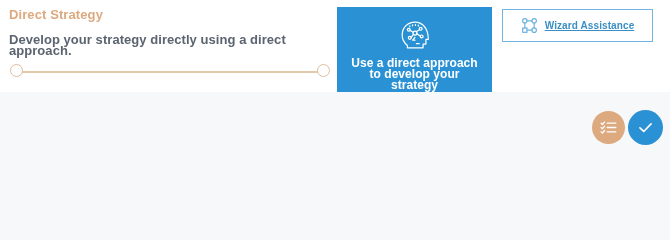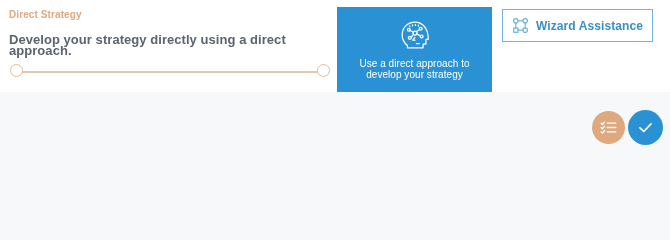--- a/index.html
+++ b/index.html
@@ -27,21 +27,21 @@
   }
 
   
   .left-block {
     position: absolute;
     left: 9px;
     top: 8px;
     width: 320px;
   }
   .page-title {
-    font-size: 10px;
+    font-size: 13px;
     font-weight: bold;
     color: #dda97f;
     letter-spacing: .1px;
     line-height: 14px;
     margin: 0;
   }
   .page-subtitle {
     font-size: 13px;
     font-weight: bold;
     color: #5b6470;
@@ -97,22 +97,22 @@
   }
   .option-card-icon {
     margin-top: 9px;
     width: 38px;
     height: 38px;
     display: block;
   }
   .option-card-label {
     margin-top: 4px;
     color: #ffffff;
-    font-size: 10px;
-    font-weight: normal;
+    font-size: 12px;
+    font-weight: bold;
     line-height: 11px;
     text-align: center;
     width: 132px;
     letter-spacing: .05px;
   }
 
   
   .wizard-button {
     position: absolute;
     left: 502px;
@@ -127,24 +127,25 @@
     justify-content: center;
     cursor: pointer;
   }
   .wizard-icon {
     width: 17px;
     height: 17px;
     display: block;
     margin-right: 7px;
   }
   .wizard-label {
-    font-size: 12px;
+    font-size: 10px;
     font-weight: bold;
     color: #3a8ec4;
     letter-spacing: .1px;
+    text-decoration: underline;
   }
 
   
   .fab {
     position: absolute;
     border-radius: 50%;
     display: flex;
     align-items: center;
     justify-content: center;
     cursor: pointer;

